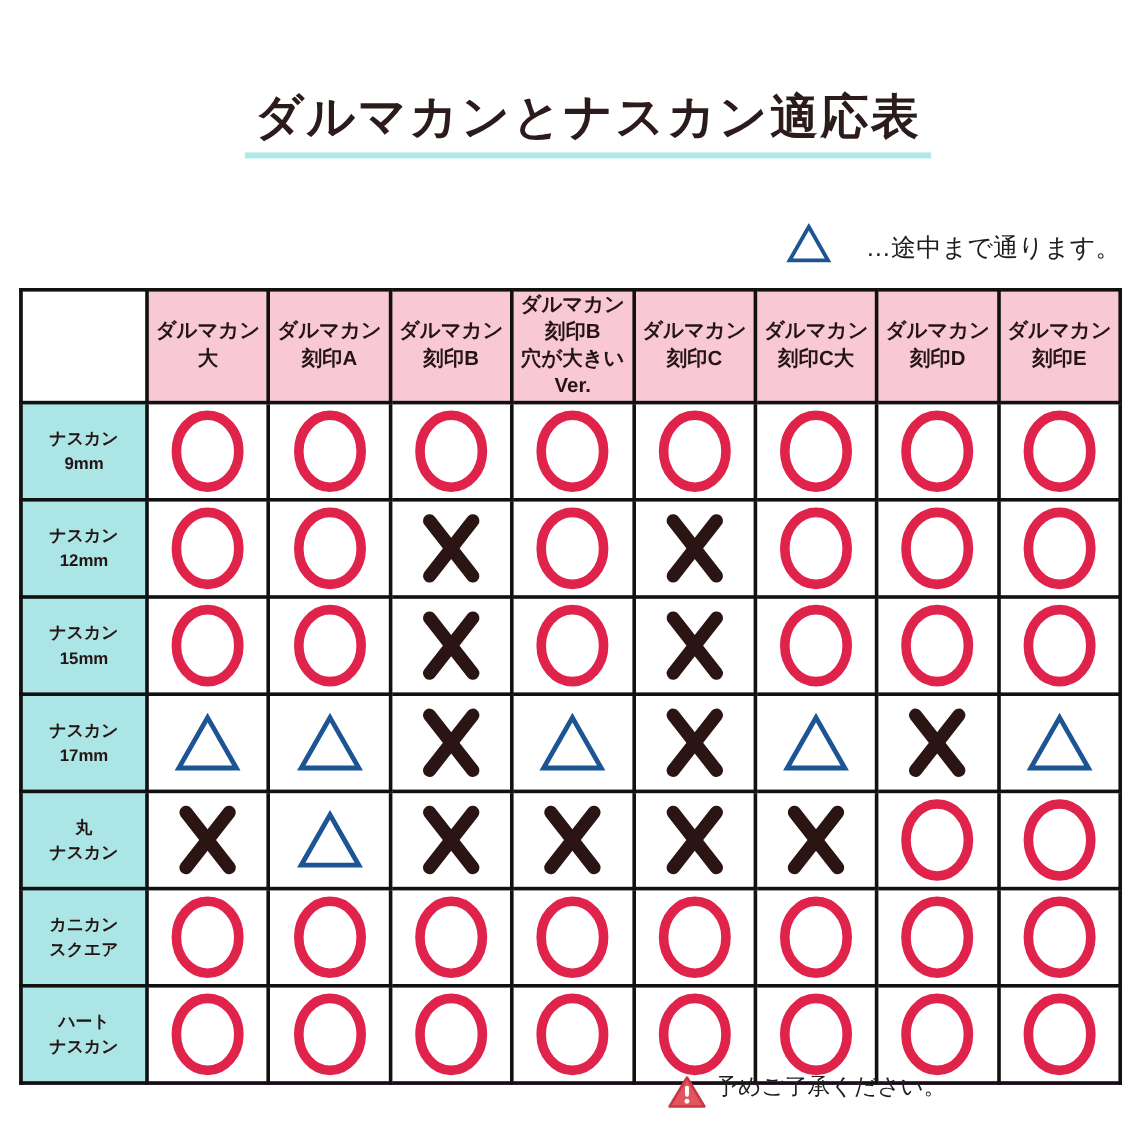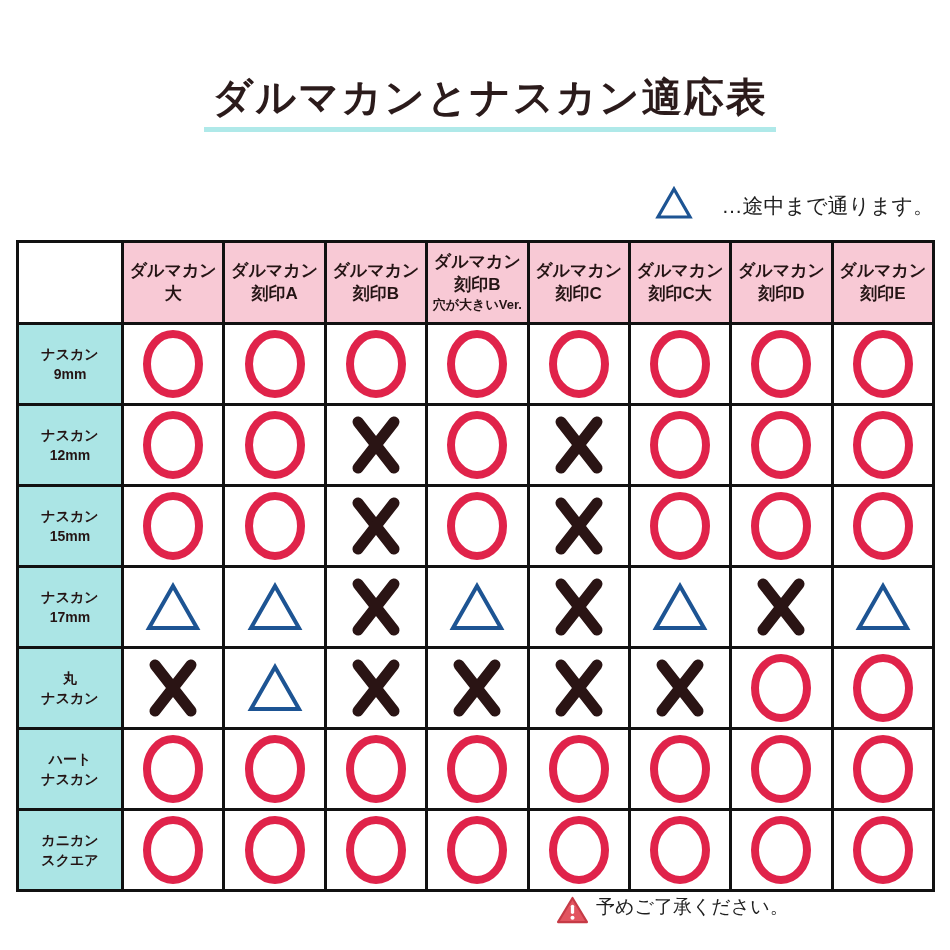--- a/index.html
+++ b/index.html
@@ -40,21 +40,21 @@
     text-align:center; vertical-align:middle;
     padding:0;
   }
   tr.header-row { height:82px; }
   tr.data-row   { height:81px; }
   th.corner { width:102px; background:#ffffff; }
   th.col-header {
     background:var(--pink,#f8c9d5);
     font-size:17px; font-weight:bold; color:#241414; line-height:1.35;
   }
-  th.col-header .h-note { display:block; font-size:13px; font-weight:bold; margin-top:-1px; }
+  th.col-header .h-note { display:block; font-size:17px; font-weight:bold; margin-top:-1px; }
   th.row-header {
     background:var(--cyan,#abe5e5);
     font-size:14px; font-weight:bold; color:#241414; line-height:1.45;
   }
   td.sym-cell { background:#ffffff; }
   td.sym-cell svg { display:block; margin:0 auto; }
   .h-line { display:block; }
 
   
   .footer-note {
@@ -277,52 +277,52 @@
               </svg></span></td>
           <td class="sym-cell"><span><svg width="62" height="70" viewBox="0 0 62 70">
                 <ellipse cx="31" cy="35" rx="26" ry="30" fill="none" stroke="#e0234a" stroke-width="8"></ellipse>
               </svg></span></td>
           <td class="sym-cell"><span><svg width="62" height="70" viewBox="0 0 62 70">
                 <ellipse cx="31" cy="35" rx="26" ry="30" fill="none" stroke="#e0234a" stroke-width="8"></ellipse>
               </svg></span></td>
         </tr>
         <tr class="data-row">
           <th class="row-header">
-            <span class="h-line">ハート</span>
-            <span class="h-line">ナスカン</span>
-          </th>
-          <td class="sym-cell"><span><svg width="62" height="70" viewBox="0 0 62 70">
-                <ellipse cx="31" cy="35" rx="26" ry="30" fill="none" stroke="#e0234a" stroke-width="8"></ellipse>
-              </svg></span></td>
-          <td class="sym-cell"><span><svg width="62" height="70" viewBox="0 0 62 70">
-                <ellipse cx="31" cy="35" rx="26" ry="30" fill="none" stroke="#e0234a" stroke-width="8"></ellipse>
-              </svg></span></td>
-          <td class="sym-cell"><span><svg width="62" height="70" viewBox="0 0 62 70">
-                <ellipse cx="31" cy="35" rx="26" ry="30" fill="none" stroke="#e0234a" stroke-width="8"></ellipse>
-              </svg></span></td>
-          <td class="sym-cell"><span><svg width="62" height="70" viewBox="0 0 62 70">
-                <ellipse cx="31" cy="35" rx="26" ry="30" fill="none" stroke="#e0234a" stroke-width="8"></ellipse>
-              </svg></span></td>
-          <td class="sym-cell"><span><svg width="62" height="70" viewBox="0 0 62 70">
-                <ellipse cx="31" cy="35" rx="26" ry="30" fill="none" stroke="#e0234a" stroke-width="8"></ellipse>
-              </svg></span></td>
-          <td class="sym-cell"><span><svg width="62" height="70" viewBox="0 0 62 70">
-                <ellipse cx="31" cy="35" rx="26" ry="30" fill="none" stroke="#e0234a" stroke-width="8"></ellipse>
-              </svg></span></td>
-          <td class="sym-cell"><span><svg width="62" height="70" viewBox="0 0 62 70">
-                <ellipse cx="31" cy="35" rx="26" ry="30" fill="none" stroke="#e0234a" stroke-width="8"></ellipse>
-              </svg></span></td>
-          <td class="sym-cell"><span><svg width="62" height="70" viewBox="0 0 62 70">
-                <ellipse cx="31" cy="35" rx="26" ry="30" fill="none" stroke="#e0234a" stroke-width="8"></ellipse>
-              </svg></span></td>
-        </tr>
-        <tr class="data-row">
-          <th class="row-header">
             <span class="h-line">カニカン</span>
             <span class="h-line">スクエア</span>
+          </th>
+          <td class="sym-cell"><span><svg width="62" height="70" viewBox="0 0 62 70">
+                <ellipse cx="31" cy="35" rx="26" ry="30" fill="none" stroke="#e0234a" stroke-width="8"></ellipse>
+              </svg></span></td>
+          <td class="sym-cell"><span><svg width="62" height="70" viewBox="0 0 62 70">
+                <ellipse cx="31" cy="35" rx="26" ry="30" fill="none" stroke="#e0234a" stroke-width="8"></ellipse>
+              </svg></span></td>
+          <td class="sym-cell"><span><svg width="62" height="70" viewBox="0 0 62 70">
+                <ellipse cx="31" cy="35" rx="26" ry="30" fill="none" stroke="#e0234a" stroke-width="8"></ellipse>
+              </svg></span></td>
+          <td class="sym-cell"><span><svg width="62" height="70" viewBox="0 0 62 70">
+                <ellipse cx="31" cy="35" rx="26" ry="30" fill="none" stroke="#e0234a" stroke-width="8"></ellipse>
+              </svg></span></td>
+          <td class="sym-cell"><span><svg width="62" height="70" viewBox="0 0 62 70">
+                <ellipse cx="31" cy="35" rx="26" ry="30" fill="none" stroke="#e0234a" stroke-width="8"></ellipse>
+              </svg></span></td>
+          <td class="sym-cell"><span><svg width="62" height="70" viewBox="0 0 62 70">
+                <ellipse cx="31" cy="35" rx="26" ry="30" fill="none" stroke="#e0234a" stroke-width="8"></ellipse>
+              </svg></span></td>
+          <td class="sym-cell"><span><svg width="62" height="70" viewBox="0 0 62 70">
+                <ellipse cx="31" cy="35" rx="26" ry="30" fill="none" stroke="#e0234a" stroke-width="8"></ellipse>
+              </svg></span></td>
+          <td class="sym-cell"><span><svg width="62" height="70" viewBox="0 0 62 70">
+                <ellipse cx="31" cy="35" rx="26" ry="30" fill="none" stroke="#e0234a" stroke-width="8"></ellipse>
+              </svg></span></td>
+        </tr>
+        <tr class="data-row">
+          <th class="row-header">
+            <span class="h-line">ハート</span>
+            <span class="h-line">ナスカン</span>
           </th>
           <td class="sym-cell"><span><svg width="62" height="70" viewBox="0 0 62 70">
                 <ellipse cx="31" cy="35" rx="26" ry="30" fill="none" stroke="#e0234a" stroke-width="8"></ellipse>
               </svg></span></td>
           <td class="sym-cell"><span><svg width="62" height="70" viewBox="0 0 62 70">
                 <ellipse cx="31" cy="35" rx="26" ry="30" fill="none" stroke="#e0234a" stroke-width="8"></ellipse>
               </svg></span></td>
           <td class="sym-cell"><span><svg width="62" height="70" viewBox="0 0 62 70">
                 <ellipse cx="31" cy="35" rx="26" ry="30" fill="none" stroke="#e0234a" stroke-width="8"></ellipse>
               </svg></span></td>

